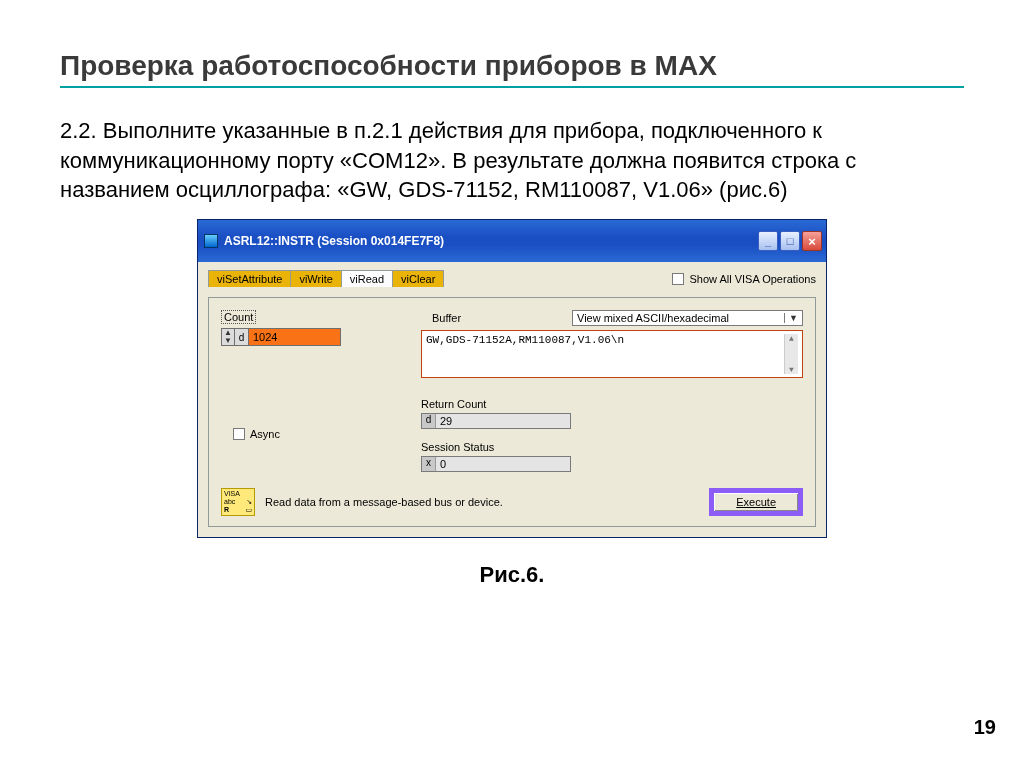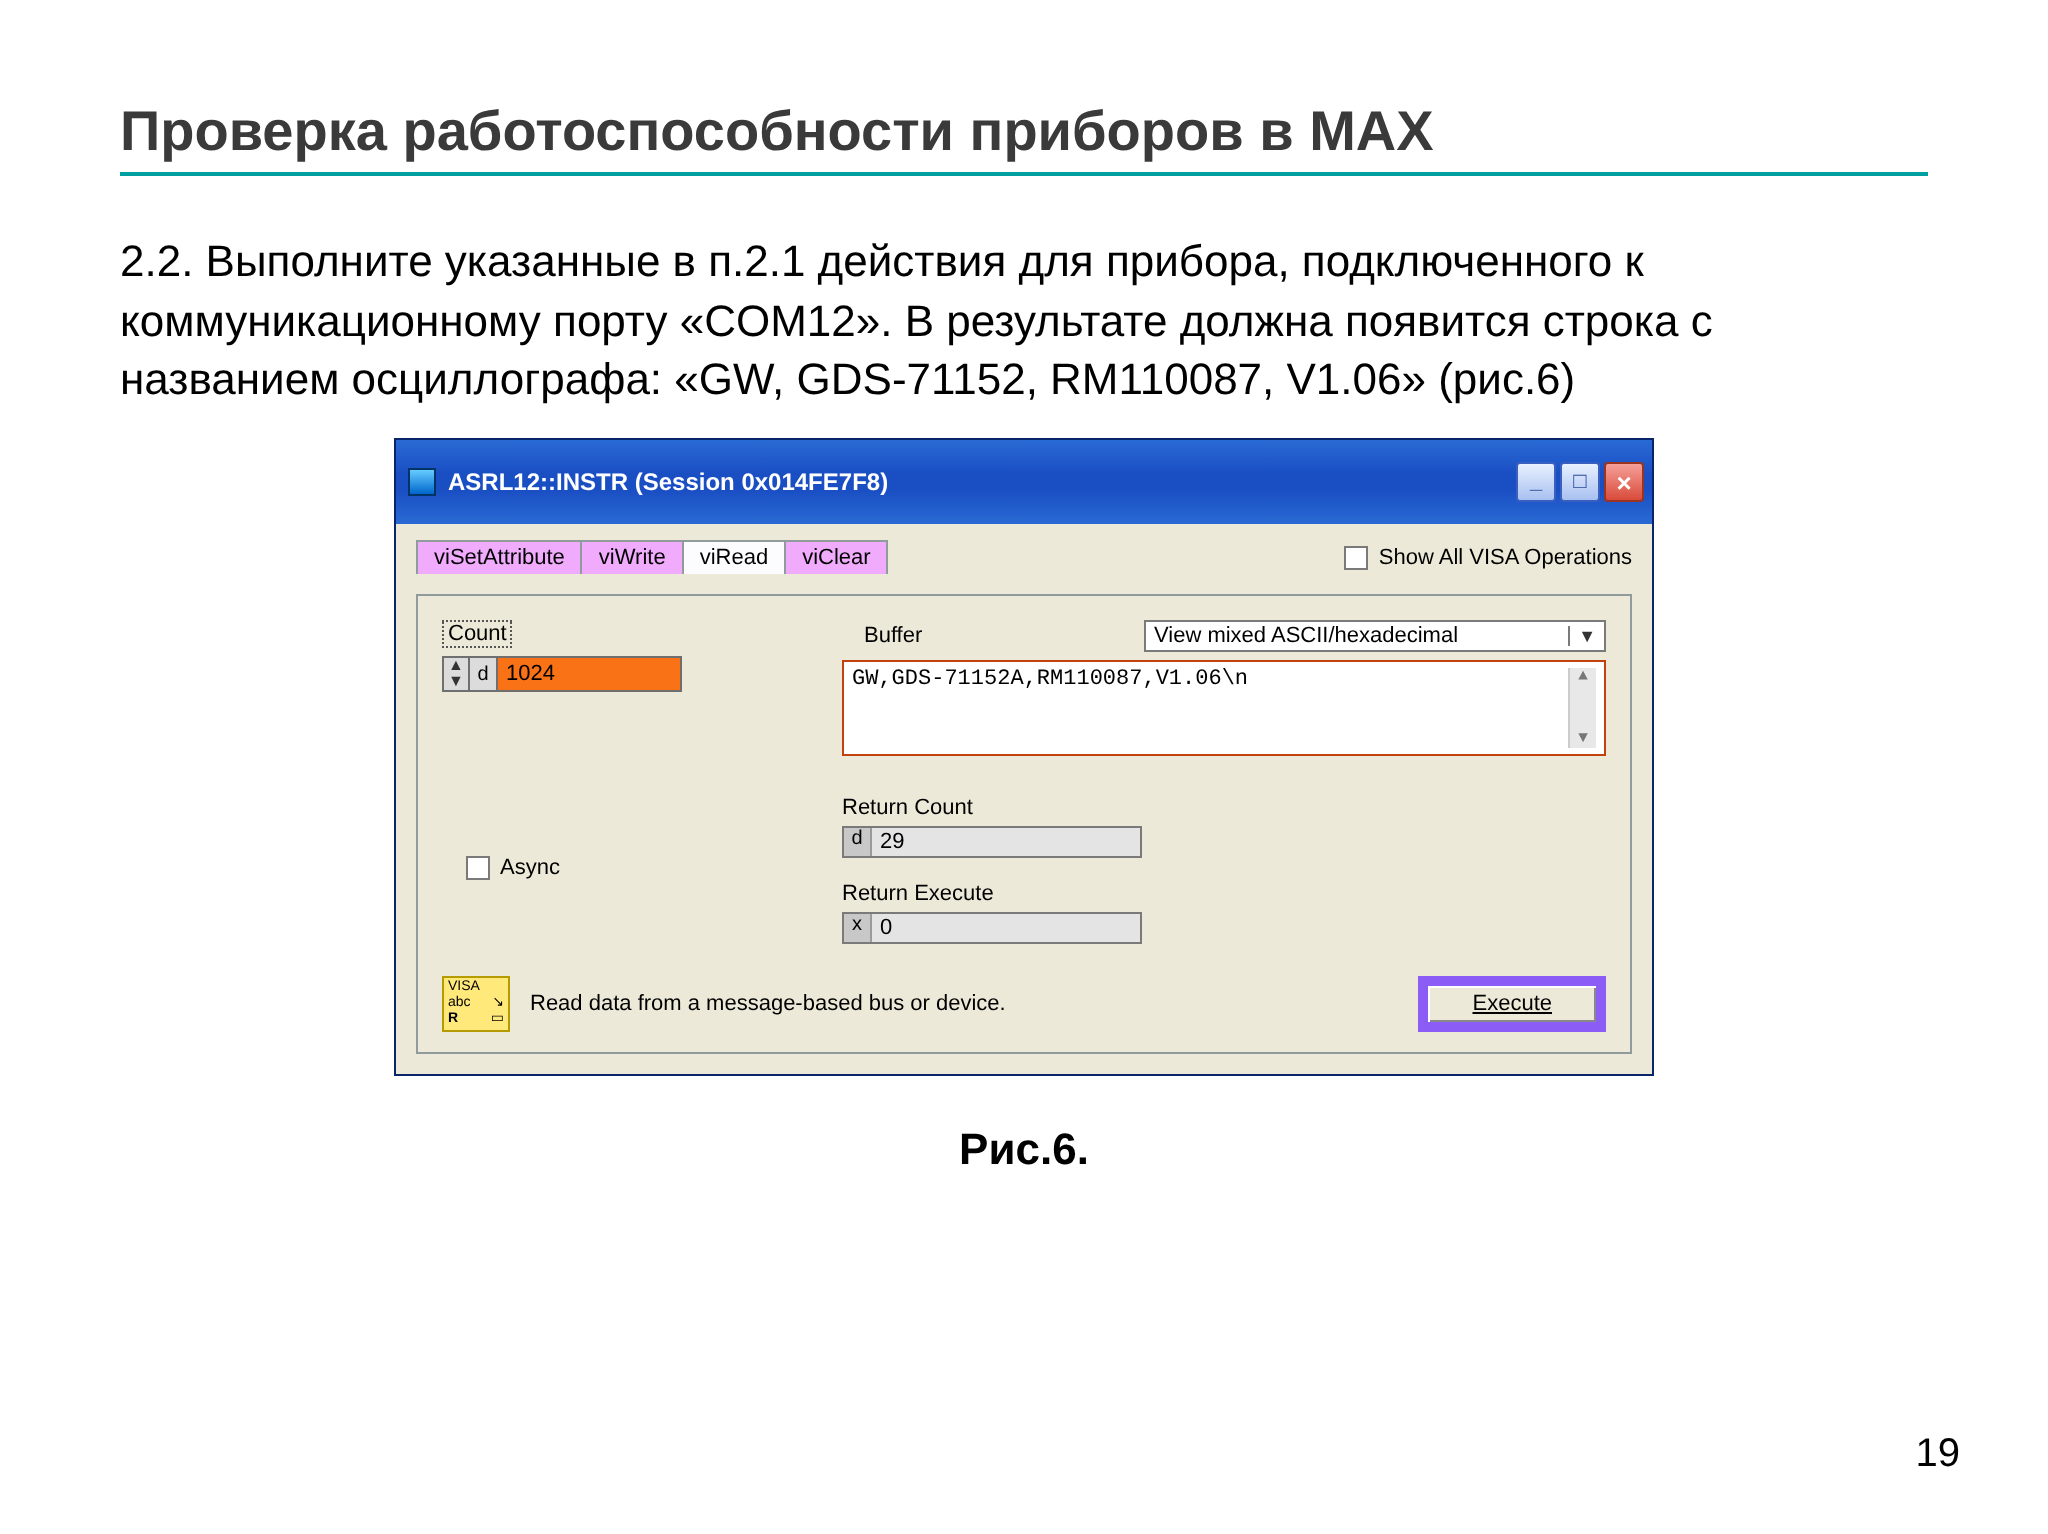--- a/index.html
+++ b/index.html
@@ -78,21 +78,21 @@
     padding: 8px 10px 10px 10px;
   }
   .tabs-row {
     display:flex; align-items:center;
     margin-bottom:10px;
   }
   .tabs { display:flex; }
   .tab {
     border: 1px solid #919b9c;
     border-bottom: none;
-    background: #f0abfc;
+    background: #eab308;
     padding: 2px 8px;
     font-size: 11px;
     color:#000;
     margin-right: -1px;
     position:relative;
   }
   .tab.active {
     background: #fcfcfe;
     z-index:2;
   }
@@ -194,22 +194,23 @@
     box-shadow: inset 1px 1px 0 #fff, inset -1px -1px 0 #888;
   }
   .caption {
     text-align:center;
     font-weight:bold;
     font-size:22px;
     margin-top:24px;
   }
   .page-num {
     position:absolute;
-    right:44px; bottom:28px;
+    right:28px; bottom:28px;
     font-size:20px;
+    font-weight:bold;
   }
 </style>
 </head>
 <body>
 
 <div class="slide">
   <h1 class="title">Проверка работоспособности  приборов в МАХ</h1>
   <div class="title-underline"></div>
 
   <p class="body-text">2.2. Выполните указанные в п.2.1 действия для прибора, подключенного к коммуникационному порту «COM12». В результате должна появится строка с названием осциллографа: «GW, GDS-71152, RM110087, V1.06» (рис.6)</p>
@@ -270,21 +271,21 @@
             </div>
 
             <div class="ret-block" style="margin-top:20px;">
               <div class="label">Return Count</div>
               <div class="ret-field">
                 <div class="pfx">d</div>
                 <div class="val">29</div>
               </div>
             </div>
             <div class="ret-block">
-              <div class="label">Return Execute</div>
+              <div class="label">Session Status</div>
               <div class="ret-field">
                 <div class="pfx">x</div>
                 <div class="val">0</div>
               </div>
             </div>
           </div>
         </div>
 
         <label class="chk-line async-row">
           <span class="chk"></span>

